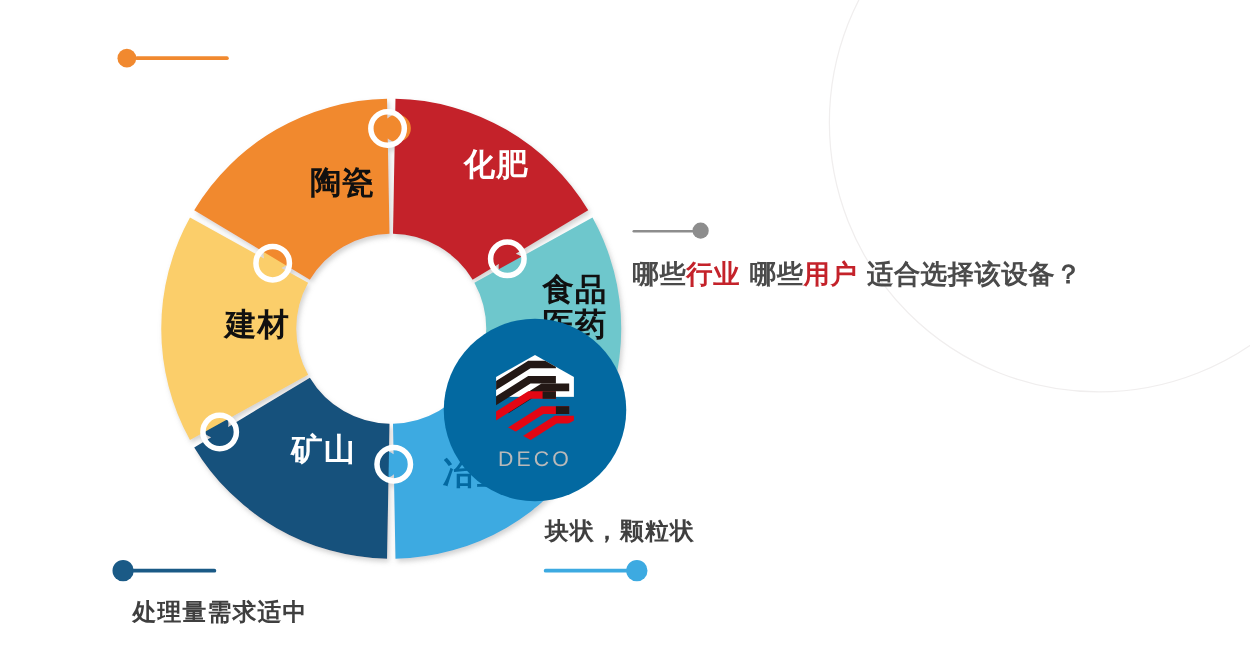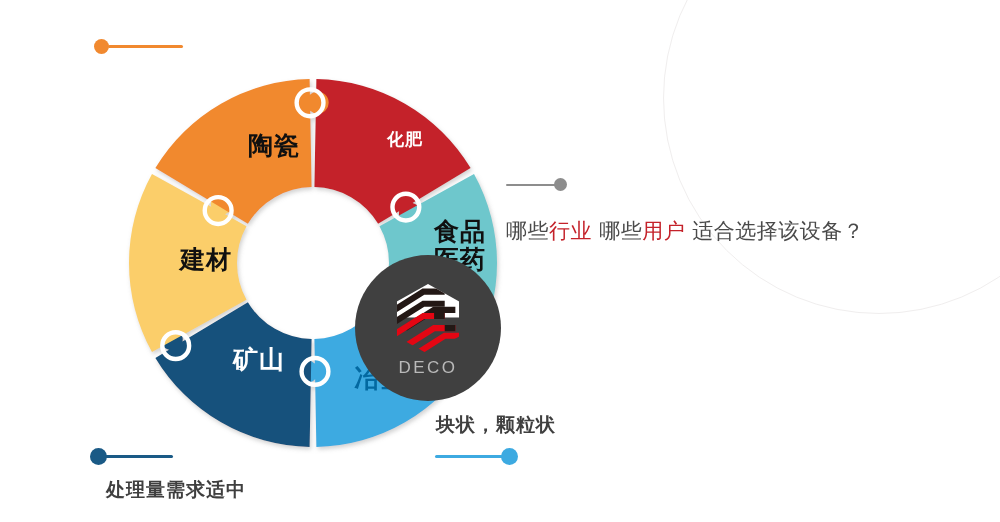--- a/index.html
+++ b/index.html
@@ -56,21 +56,21 @@
   }
 
   
   #center-hub {
     position: absolute;
     left: 237px;
     top: 187px;
     width: 146px;
     height: 146px;
     border-radius: 50%;
-    background: #404040;
+    background: #0369a1;
     display: flex;
     flex-direction: column;
     align-items: center;
     justify-content: center;
   }
   #logo-mark { width: 76px; height: 76px; display: block; margin-top: 2px; }
   #logo-word {
     font-size: 17px;
     letter-spacing: 2.5px;
     color: #b9b9b9;
@@ -101,25 +101,25 @@
   #callout-mesh .rule { margin-top: 9px; margin-left: 72px; }
   #callout-mesh .knob { width: 15px; height: 15px; background: #f1892f; }
   #callout-mesh .bar { width: 75px; background: #f1892f; margin-left: -1px; }
 
   
   #callout-industry { left: 506px; top: 178px; }
   #callout-industry .rule { margin-left: 0; }
   #callout-industry .bar { width: 50px; background: #8d8d8d; height: 2px; }
   #callout-industry .knob { width: 13px; height: 13px; background: #8d8d8d; margin-left: -2px; }
   #callout-industry .c-text {
-    margin-top: 26px;
+    margin-top: 14px;
     font-size: 21px;
     color: #4a4a4a;
     letter-spacing: 0.5px;
-    font-weight: normal;
+    font-weight: bold;
   }
   #callout-industry .hl { color: #c4222a; }
 
   
   #callout-shape { left: 436px; top: 412px; }
   #callout-shape .c-text {
     font-size: 19px;
     color: #3f3f3f;
     letter-spacing: 1px;
   }
@@ -163,21 +163,21 @@
           <path d="M 37.36 100.10 A 184 184 0 0 1 191.63 11.03 L 191.92 26.87 A 11 11 0 1 1 192.21 42.71 L 193.61 119.01 A 76 76 0 0 0 129.89 155.80 Z" fill="#f1892f"></path>
           <circle cx="287.87" cy="139.09" r="13.40" fill="none" stroke="#ffffff" stroke-width="4.4"></circle>
           <circle cx="335.22" cy="272.56" r="13.40" fill="none" stroke="#ffffff" stroke-width="4.4"></circle>
           <circle cx="196.99" cy="303.38" r="13.40" fill="none" stroke="#ffffff" stroke-width="4.4"></circle>
           <circle cx="57.72" cy="277.65" r="13.40" fill="none" stroke="#ffffff" stroke-width="4.4"></circle>
           <circle cx="100.15" cy="142.53" r="13.40" fill="none" stroke="#ffffff" stroke-width="4.4"></circle>
           <circle cx="192.06" cy="34.79" r="13.40" fill="none" stroke="#ffffff" stroke-width="4.4"></circle>
         </g>
     </svg>
 
-    <div class="seg-label" style="left:215px; top:50px; width:90px; font-size:17px; color:#ffffff;margin-top:12px;">化肥</div>
+    <div class="seg-label" style="left:215px; top:50px; width:90px; font-size:25px; color:#ffffff;">化肥</div>
 
     <div class="seg-label" style="left:272px; top:150px; width:96px; font-size:25px; color:#101010;">
       <div>食品</div>
       <div>医药</div>
     </div>
 
     <div class="seg-label" style="left:198px; top:297px; width:90px; font-size:25px; color:#0369a1;">冶金</div>
 
     <div class="seg-label" style="left:71px; top:278px; width:96px; font-size:25px; color:#ffffff;">矿山</div>
 

